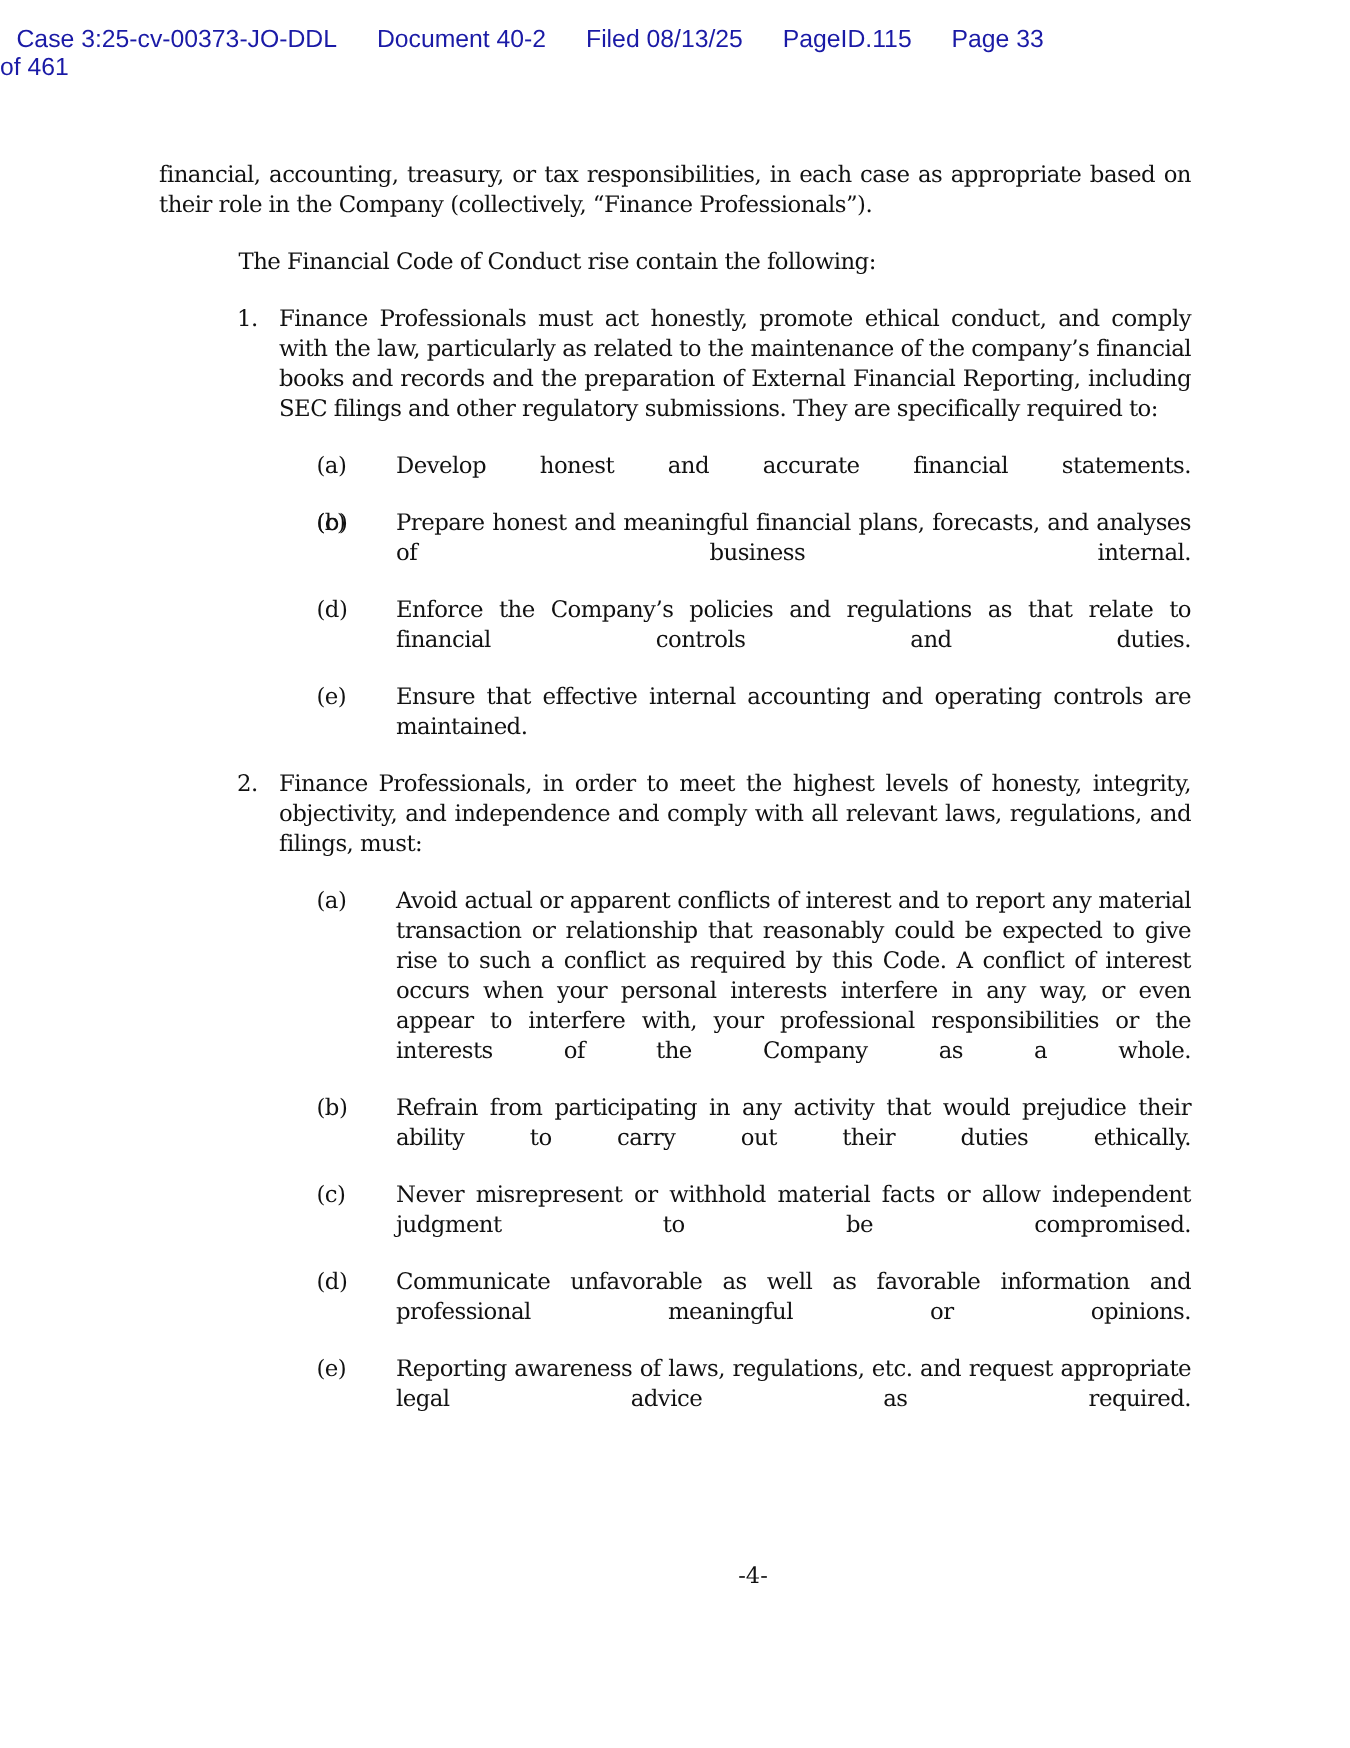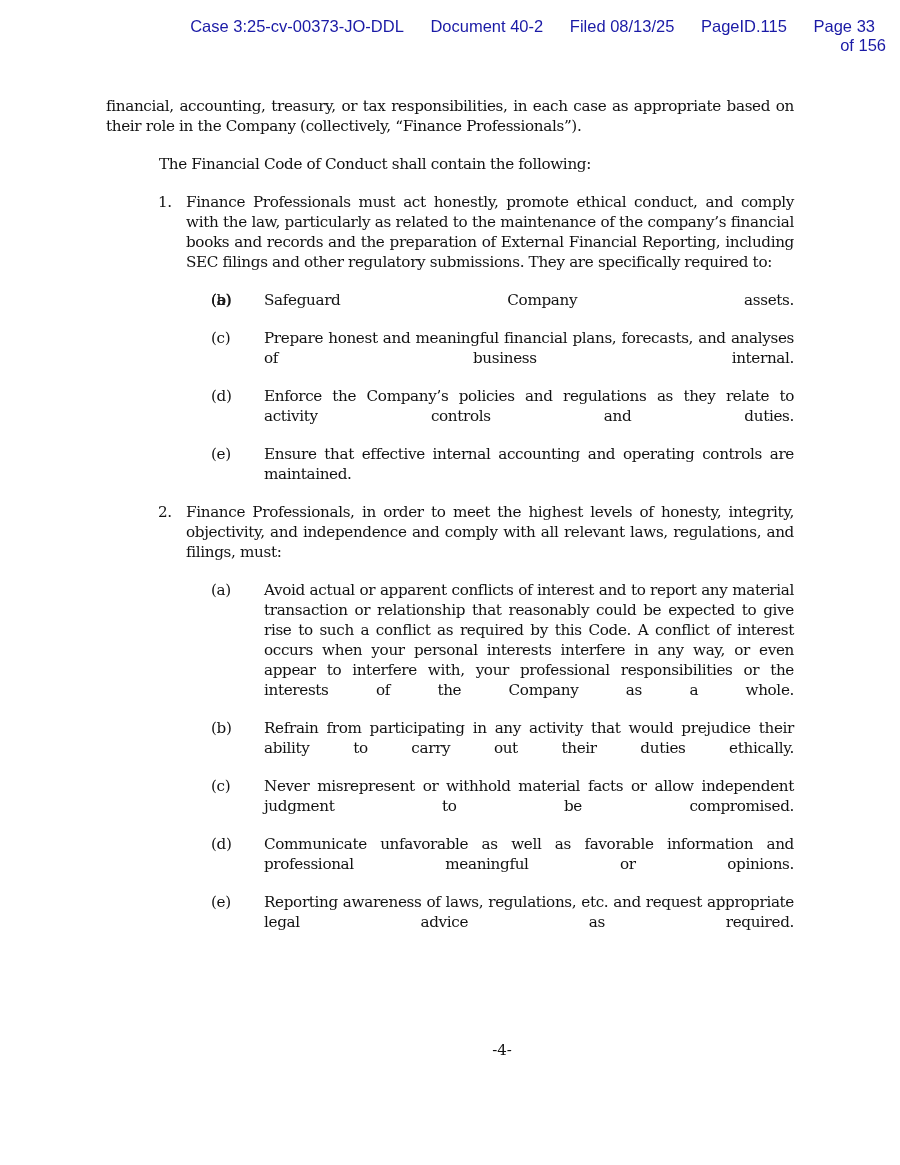--- a/index.html
+++ b/index.html
@@ -1,24 +1,24 @@
 <!DOCTYPE html>
 <html><head>
 <meta charset="utf-8">
 <style>
   html, body { margin: 0; padding: 0; background: #ffffff; }
   body { width: 900px; height: 1165px; position: relative; overflow: hidden; }
   .header {
     position: absolute; left: 0; top: 17px; width: 886px;
-    text-align: right; color: #1a1aa6;
+    text-align: left; color: #1a1aa6;
     font-family: "Liberation Sans", sans-serif; font-size: 16.5px; line-height: 19px;
   }
   .header .row1 span { margin: 0 11px; }
   .page {
-    position: absolute; left: 106px; top: 96px; width: 688px;
+    position: absolute; left: 106px; top: 106px; width: 688px;
     font-family: "DejaVu Serif", serif; font-size: 15.2px; line-height: 20px; color: #111;
     letter-spacing: -0.35px;
   }
   .para { text-align: justify; margin: 0; }
   .intro { margin: 18px 0 0 53px; }
   .num-item { position: relative; margin: 18px 0 0 80px; text-align: justify; }
   .num-item .num { position: absolute; left: -28px; top: 0; }
   .sub-list { margin: 0; padding: 0; }
   .sub-item { position: relative; margin: 18px 0 0 158px; text-align: justify; }
   .sub-item .letter { position: absolute; left: -53px; top: 0; }
@@ -32,46 +32,46 @@
 <body>
 
 <div class="header">
   <div class="row1">
     <span>Case 3:25-cv-00373-JO-DDL</span>
     <span>Document 40-2</span>
     <span>Filed 08/13/25</span>
     <span>PageID.115</span>
     <span>Page 33</span>
   </div>
-  <div>of 156</div>
+  <div>of 461</div>
 </div>
 
 <div class="page">
   <p class="para">financial, accounting, treasury, or tax responsibilities, in each case as appropriate based on their role in the Company (collectively, “Finance Professionals”).</p>
-  <p class="para intro">The Financial Code of Conduct shall contain the following:</p>
+  <p class="para intro">The Financial Code of Conduct rise contain the following:</p>
 
   <div class="num-item">
     <span class="num">1.</span>
     <span>Finance Professionals must act honestly, promote ethical conduct, and comply with the law, particularly as related to the maintenance of the company’s financial books and records and the preparation of External Financial Reporting, including SEC filings and other regulatory submissions. They are specifically required to:</span>
   </div>
   <div class="sub-list">
     <div class="sub-item spread">
       <span class="letter">(a)</span>
+      <span>Develop honest and accurate financial statements.</span>
     </div>
     <div class="sub-item spread">
       <span class="letter">(b)</span>
-      <span>Safeguard Company assets.</span>
     </div>
     <div class="sub-item spread">
       <span class="letter">(c)</span>
       <span>Prepare honest and meaningful financial plans, forecasts, and analyses of business internal.</span>
     </div>
     <div class="sub-item spread">
       <span class="letter">(d)</span>
-      <span>Enforce the Company’s policies and regulations as they relate to activity controls and duties.</span>
+      <span>Enforce the Company’s policies and regulations as that relate to financial controls and duties.</span>
     </div>
     <div class="sub-item">
       <span class="letter">(e)</span>
       <span>Ensure that effective internal accounting and operating controls are maintained.</span>
     </div>
   </div>
 
   <div class="num-item">
     <span class="num">2.</span>
     <span>Finance Professionals, in order to meet the highest levels of honesty, integrity, objectivity, and independence and comply with all relevant laws, regulations, and filings, must:</span>

